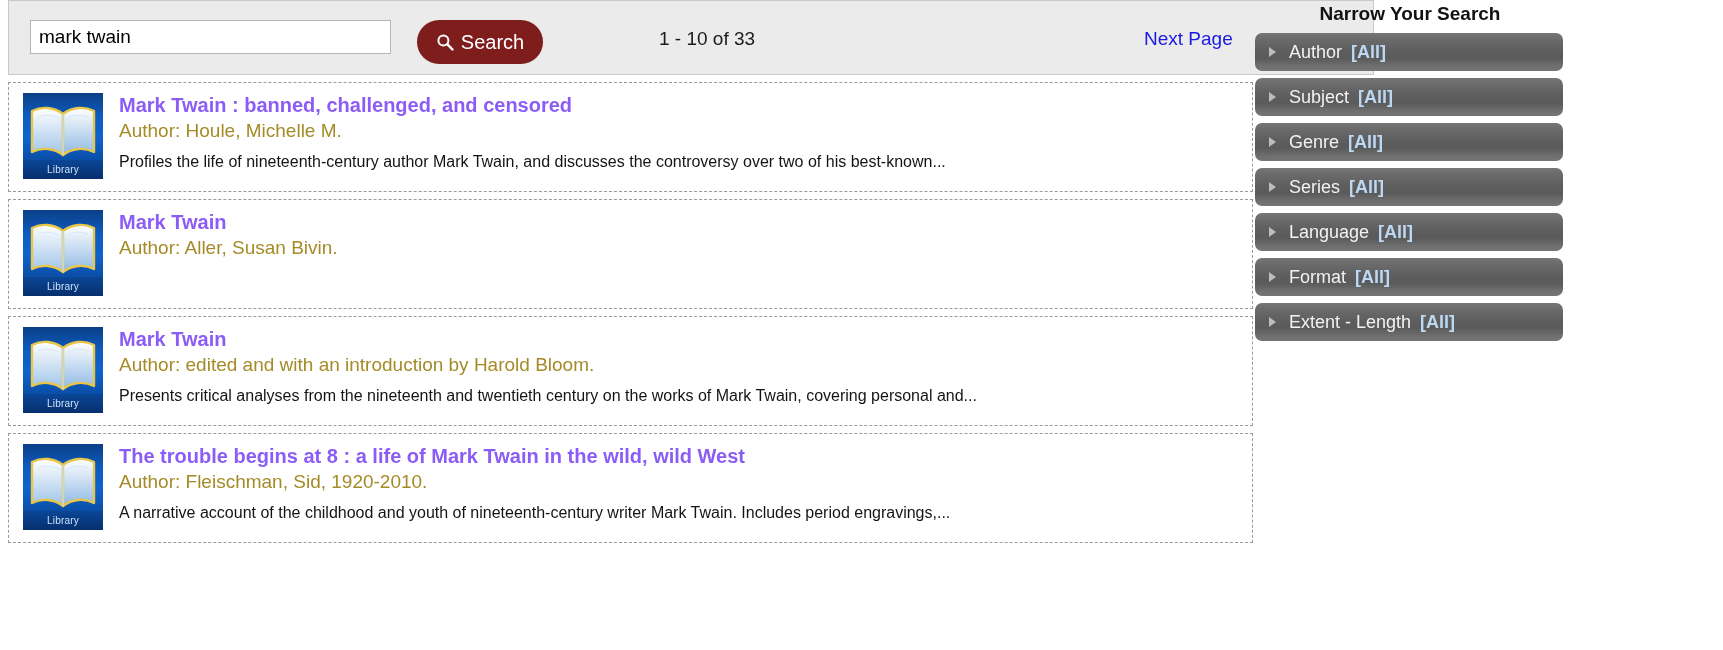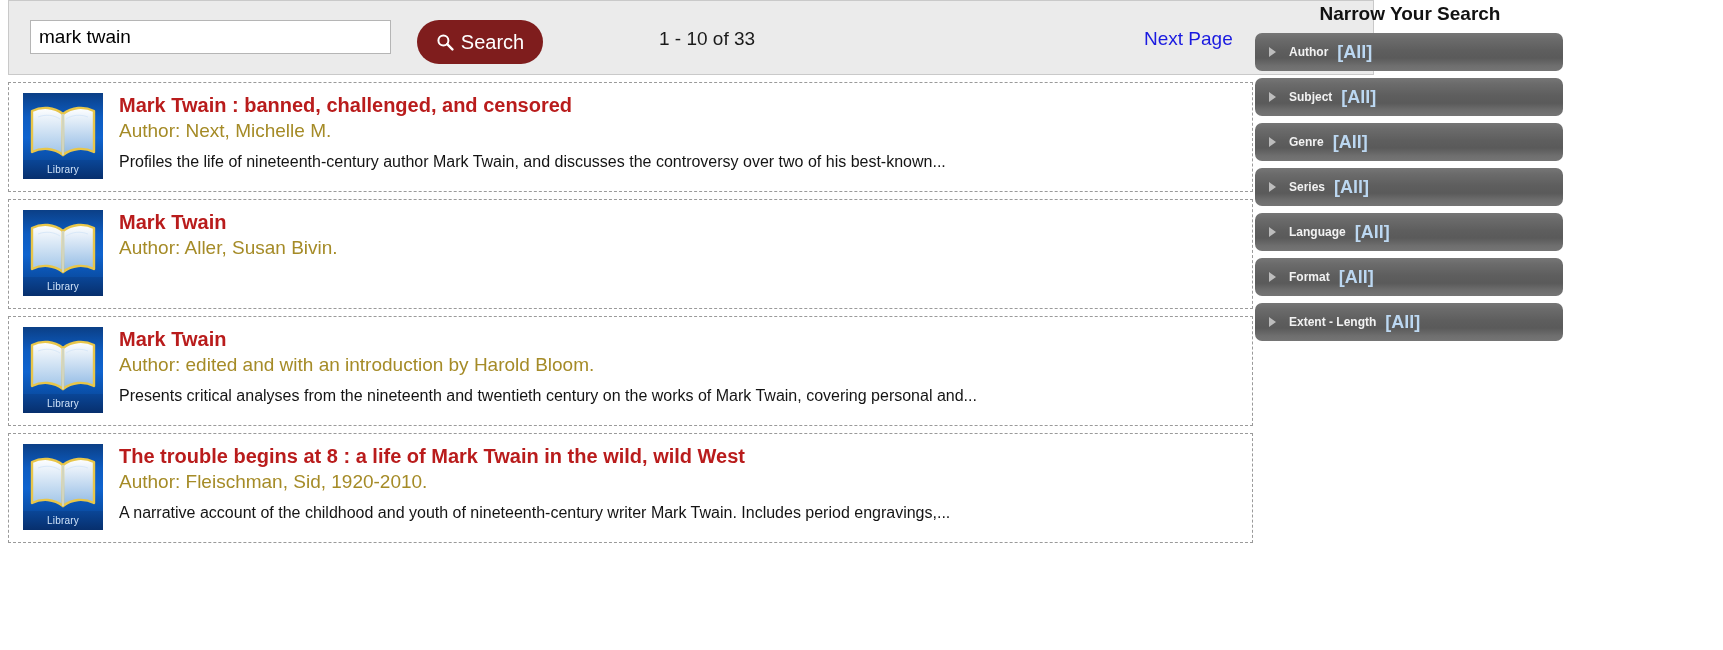--- a/index.html
+++ b/index.html
@@ -156,21 +156,21 @@
   .result-body {
     flex: 1 1 auto;
     padding-left: 16px;
     min-width: 0;
   }
 
   .result-title {
     display: inline-block;
     font-size: 20px;
     font-weight: bold;
-    color: #b91c1c;
+    color: #8b5cf6;
     text-decoration: none;
     line-height: 24px;
     margin: 0 0 2px 0;
     cursor: pointer;
     text-align: right;
   }
 
   .result-author {
     font-size: 19px;
     color: #a58b27;
@@ -226,22 +226,22 @@
     flex: 0 0 auto;
     width: 0;
     height: 0;
     border-left: 7px solid #bdbdbd;
     border-top: 5px solid transparent;
     border-bottom: 5px solid transparent;
     margin-right: 13px;
   }
 
   .facet-label {
-    font-size: 12px;
-    font-weight: bold;
+    font-size: 18px;
+    font-weight: normal;
     color: #f2f2f2;
     white-space: nowrap;
   }
 
   .facet-all {
     font-size: 18px;
     font-weight: bold;
     color: #bcd8f2;
     margin-left: 9px;
     white-space: nowrap;
@@ -291,21 +291,21 @@
     <path d="M2,6 C12,1 24,2 33,9 L33,50 C24,43 12,42 2,47 Z" fill="url(#pgL)" stroke="#e8c64a" stroke-width="2.4" stroke-linejoin="round"></path>
     <path d="M64,6 C54,1 42,2 33,9 L33,50 C42,43 54,42 64,47 Z" fill="url(#pgR)" stroke="#e8c64a" stroke-width="2.4" stroke-linejoin="round"></path>
     <path d="M33,9 L33,50" stroke="#c9dcf0" stroke-width="1.4"></path>
     <path d="M8,12 C16,9 24,10 30,14" stroke="#d8e8f8" stroke-width="1" fill="none"></path>
     <path d="M58,12 C50,9 42,10 36,14" stroke="#d8e8f8" stroke-width="1" fill="none"></path>
   </svg></div>
       <div class="lib-band">Library</div>
     </div>
     <div class="result-body">
       <a class="result-title" href="#">Mark Twain : banned, challenged, and censored</a>
-      <div class="result-author">Author: Next, Michelle M.</div>
+      <div class="result-author">Author: Houle, Michelle M.</div>
       <div class="result-desc">Profiles the life of nineteenth-century author Mark Twain, and discusses the controversy over two of his best-known...</div>
     </div>
         </div>
         <div class="result-item">
     <div class="book-icon">
       <div class="pages">
   <svg viewBox="0 0 66 52" width="66" height="52" aria-hidden="true">
     <defs>
       <linearGradient id="pgL" x1="0" y1="0" x2="0" y2="1">
         <stop offset="0%" stop-color="#ffffff"></stop>

